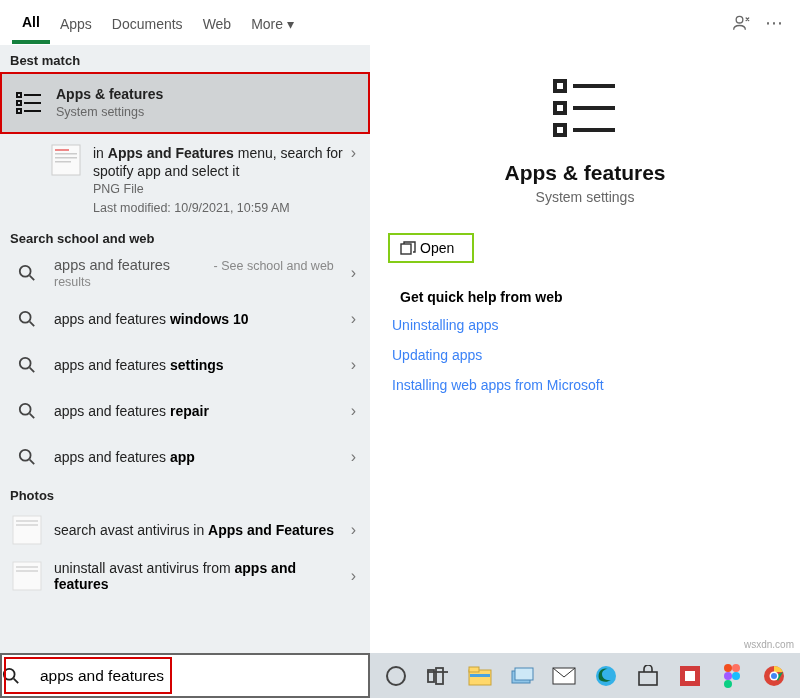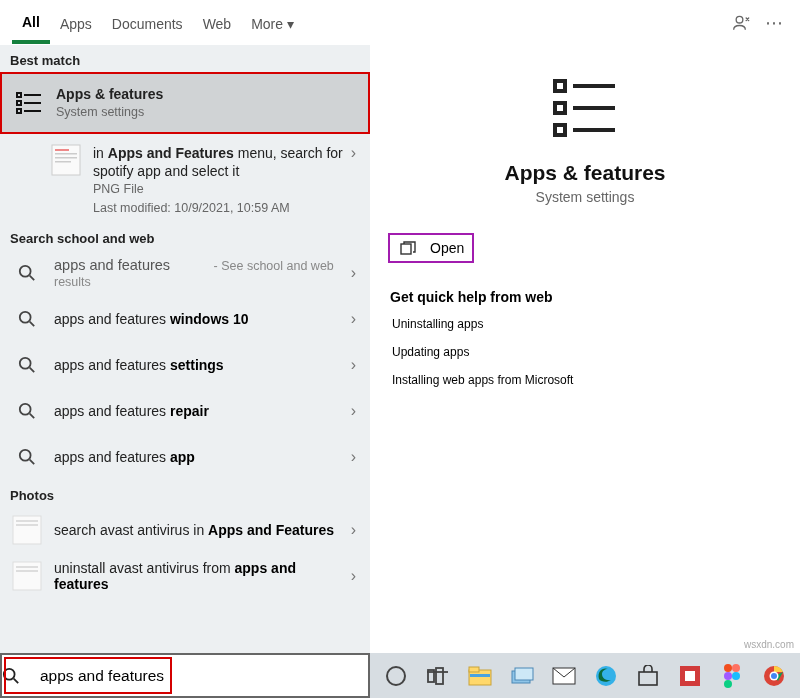--- a/index.html
+++ b/index.html
@@ -25,23 +25,23 @@
 
   .search-line { font-size:14.5px; color:#555; }
   .search-line b { color:#000; font-weight:700; }
   .search-sub { font-size:12.5px; color:#888;margin-left:40px; }
 
   .right-header { text-align:center; padding:30px 0 0; }
   .right-header .big-icon { display:inline-block; }
   .right-title { font-size:21px; font-weight:600; margin-top:14px; color:#111; }
   .right-sub { font-size:14px; color:#666; margin-top:4px; }
   .open-btn { margin:28px 0 0 18px; width:86px; }
-  .open-inner { display:flex; align-items:center; gap:14px; padding:5px 10px; font-size:14px; border:2px solid #a21caf; }
-  .help-title { font-size:14px; font-weight:700; margin:26px 0 12px 20px; }
-  .help-link { font-size:12px; color:#000000; margin:0 0 14px 22px; }
+  .open-inner { display:flex; align-items:center; gap:4px; padding:5px 10px; font-size:14px; border:2px solid #84cc16; }
+  .help-title { font-size:14px; font-weight:700; margin:26px 0 12px 30px; }
+  .help-link { font-size:14px; color:#3b82f6; margin:0 0 14px 22px; }
 
   .search-bar { position:absolute; left:0; bottom:0; width:370px; height:45px; display:flex; align-items:center; border:2px solid #666; background:#fff; }
   .search-bar .mag { width:36px; text-align:center; font-size:18px; color:#333; }
   .search-bar input { border:none; outline:none; font-size:15.5px; flex:1; height:100%; }
 
   .taskbar { position:absolute; left:370px; bottom:0; height:45px; width:430px; background:#d7dde2; display:flex; align-items:center; gap:14px; padding:0 12px; }
   .tb-icon { width:28px; height:28px; display:flex; align-items:center; justify-content:center; font-size:20px; }
   .watermark { position:absolute; right:6px; bottom:48px; font-size:10px; color:#aaa; }
 
   svg { display:block; }

